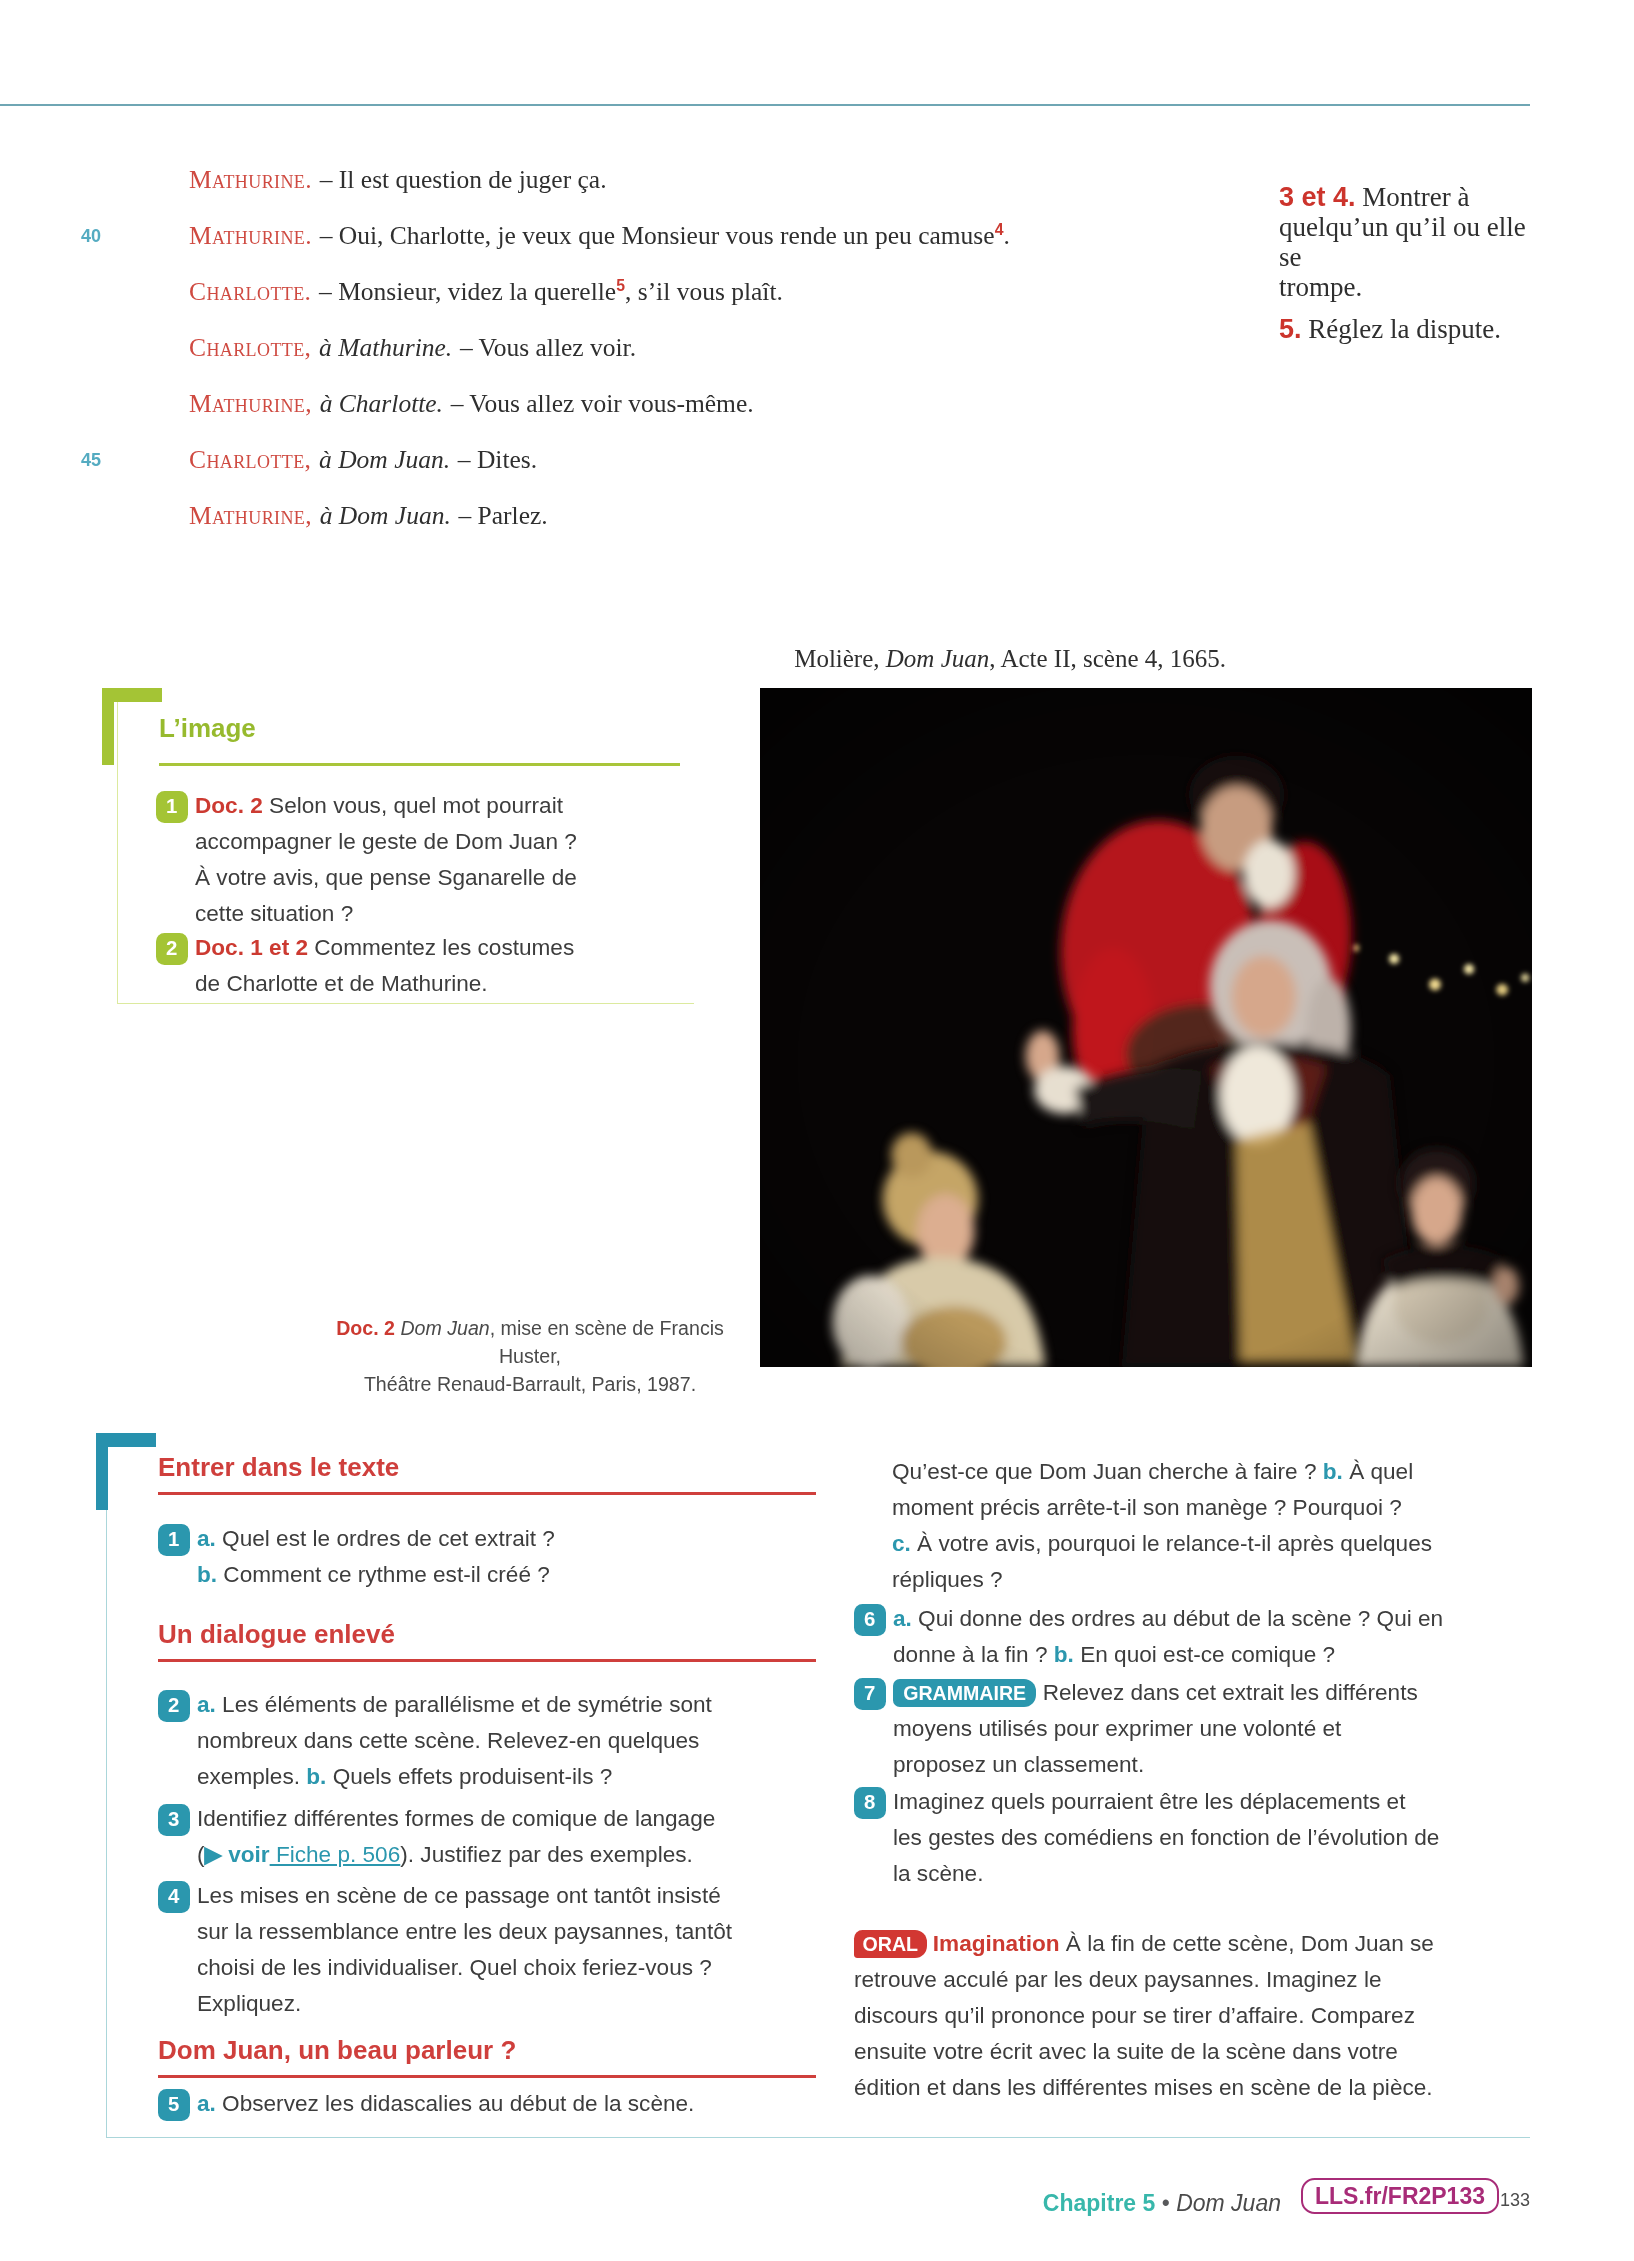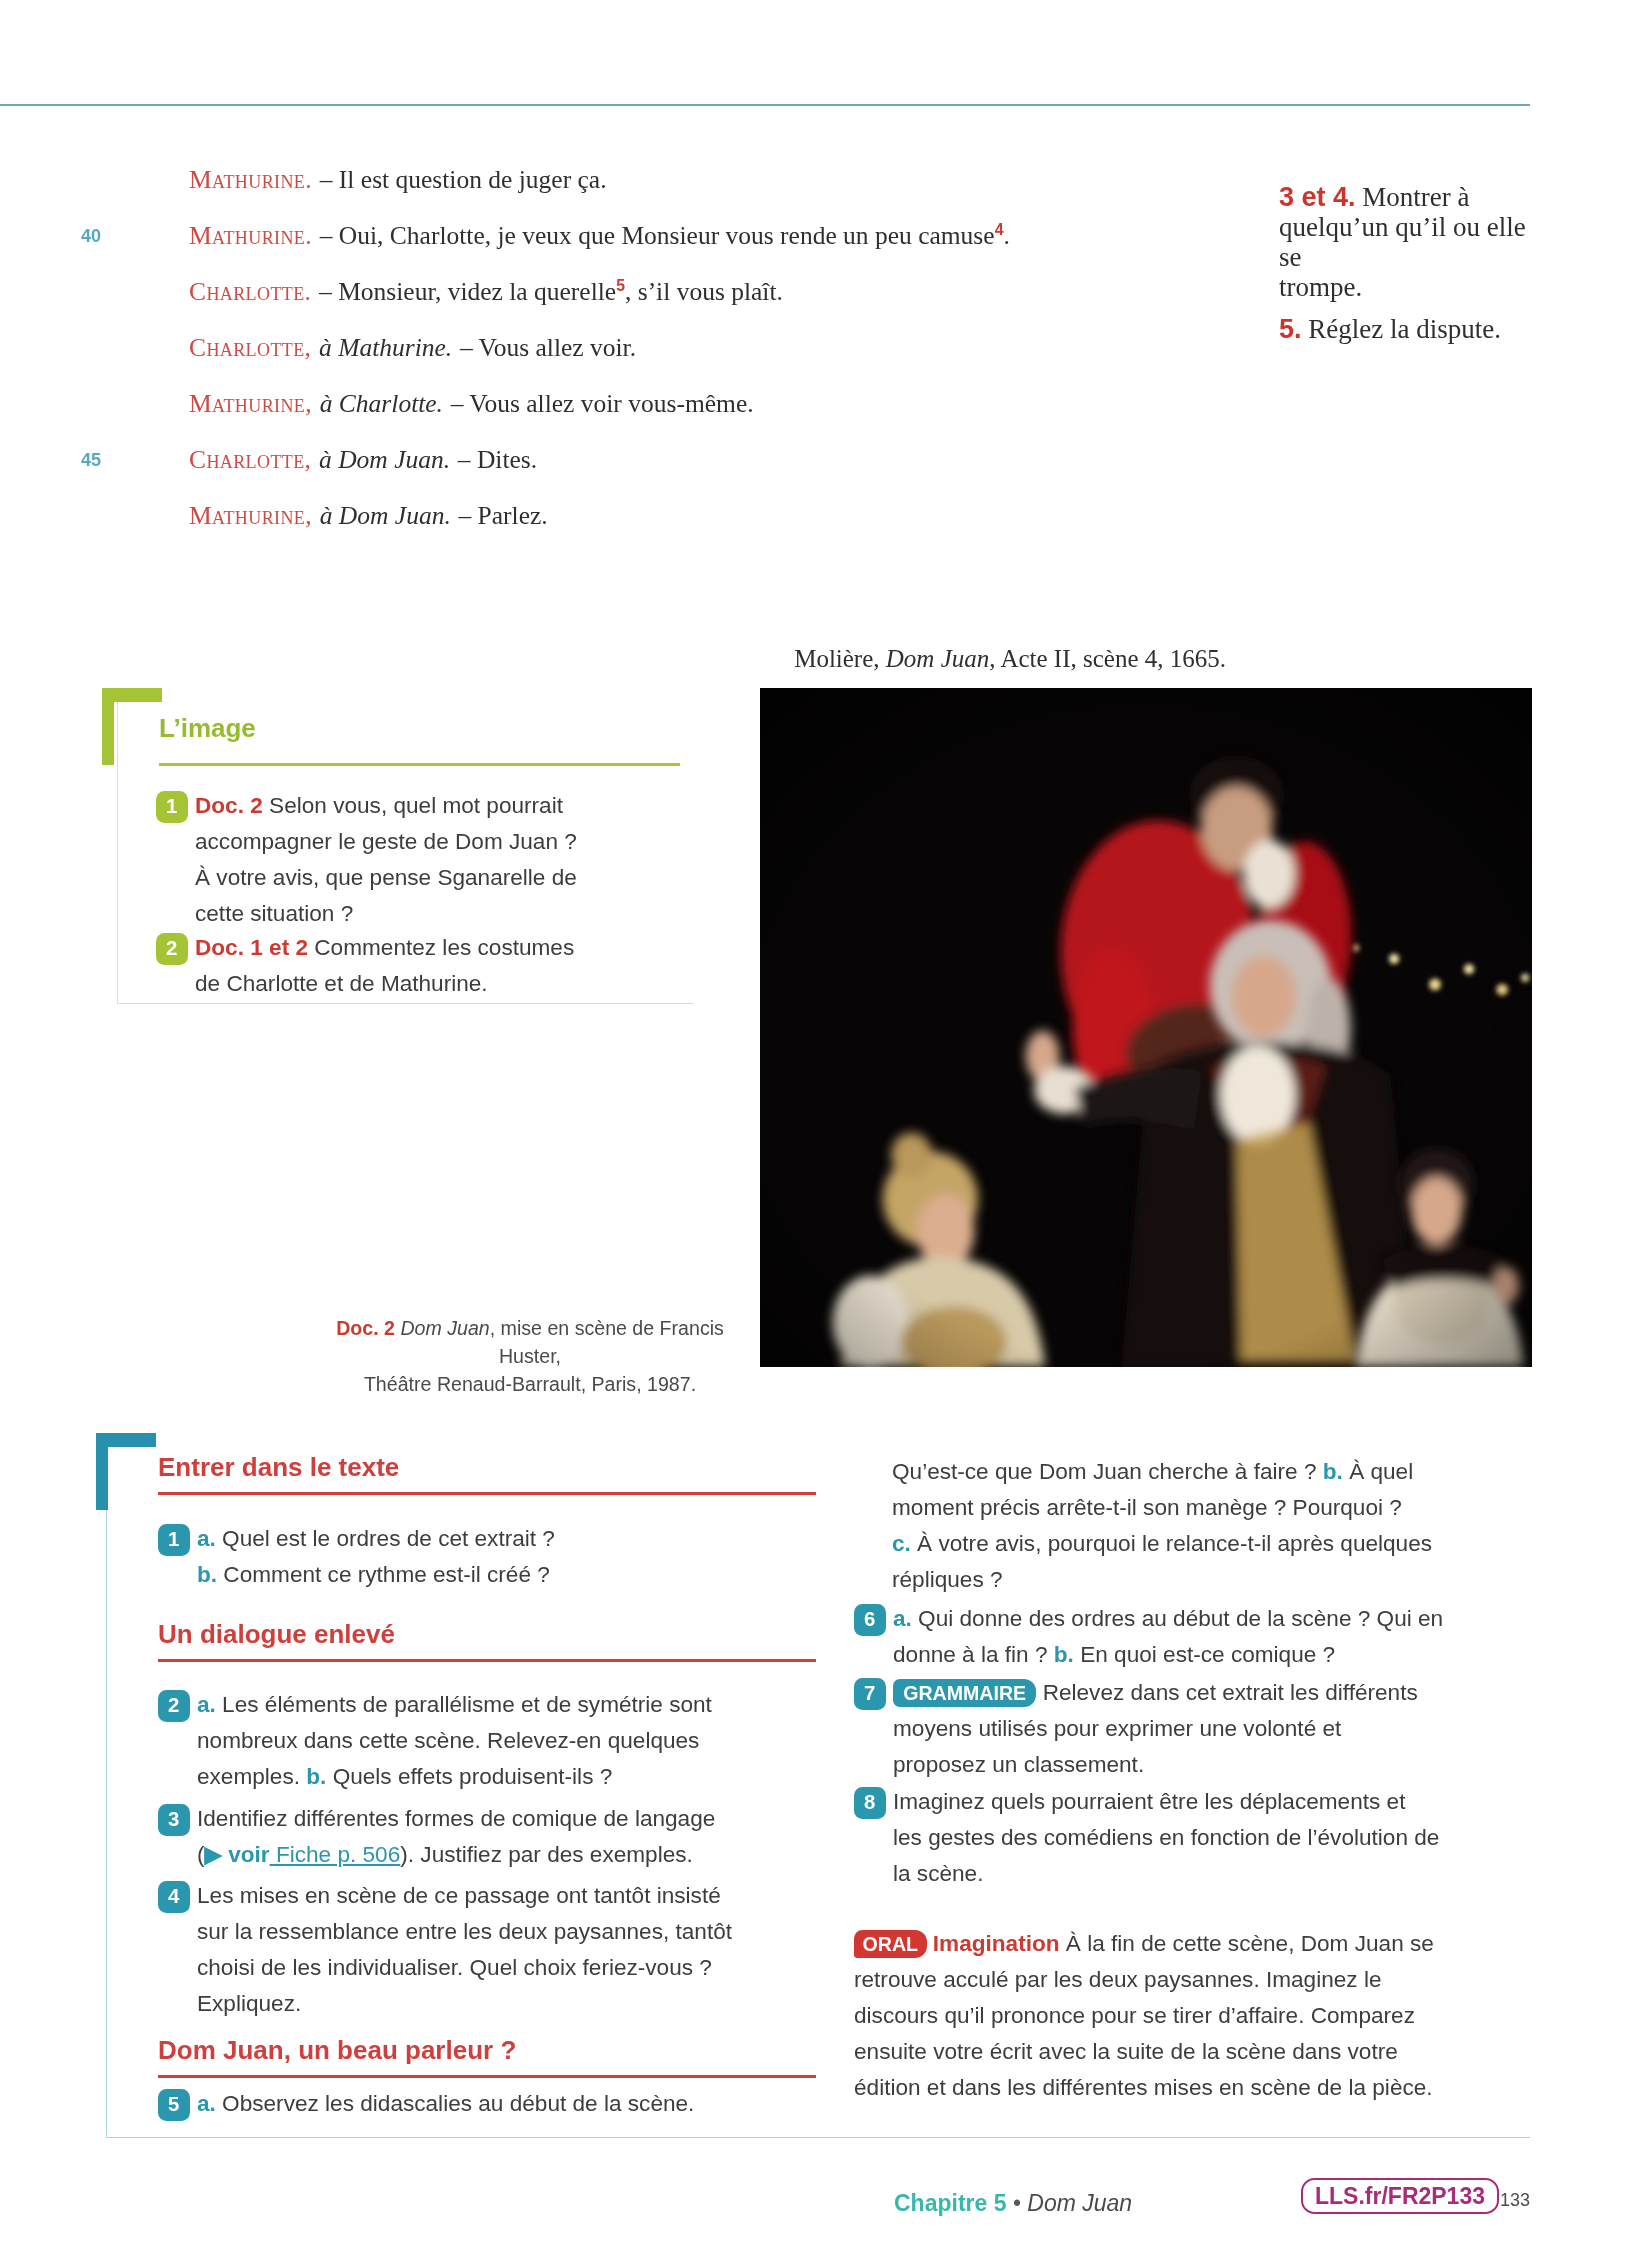--- a/index.html
+++ b/index.html
@@ -64,21 +64,21 @@
   .seg-bred{background:#d23732;color:#fff;font-weight:bold;font-size:19.6px;
             padding:2.6px 8.5px;border-radius:8.5px 12px 12px 3.4px;}
 
   
   .photo{position:absolute;left:760px;top:688px;width:772px;height:679px;background:#070505;}
   .photo svg{display:block;}
   .photo-caption{position:absolute;left:315px;top:1314px;width:430px;text-align:center;
                  font-size:19.6px;line-height:28px;color:#4a4a4a;}
 
   
-  .footer-chapter{position:absolute;left:894px;top:2190px;width:387px;
+  .footer-chapter{position:absolute;left:894px;top:2190px;width:387px;text-align:right;
                   font-size:23px;color:#58595b;}
   .footer-chapter .chap{color:#38b7ab;font-weight:bold;}
   .footer-chapter .book{font-style:italic;color:#4a4a4a;}
   .lls-badge{position:absolute;left:1301px;top:2178px;border:2.6px solid #a82c78;border-radius:13.6px;
              color:#a82c78;font-weight:bold;font-size:23px;padding:2.6px 12px;}
   .page-num{position:absolute;left:1500px;top:2190px;font-size:18px;color:#4c4c4c;}
 </style>
 </head>
 <body>
 

